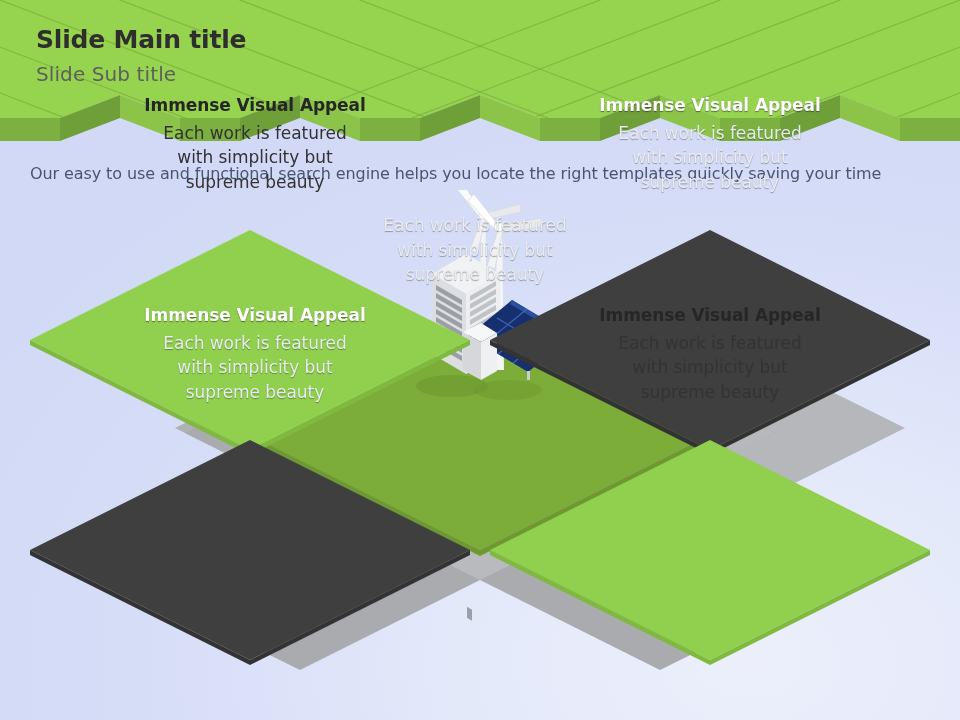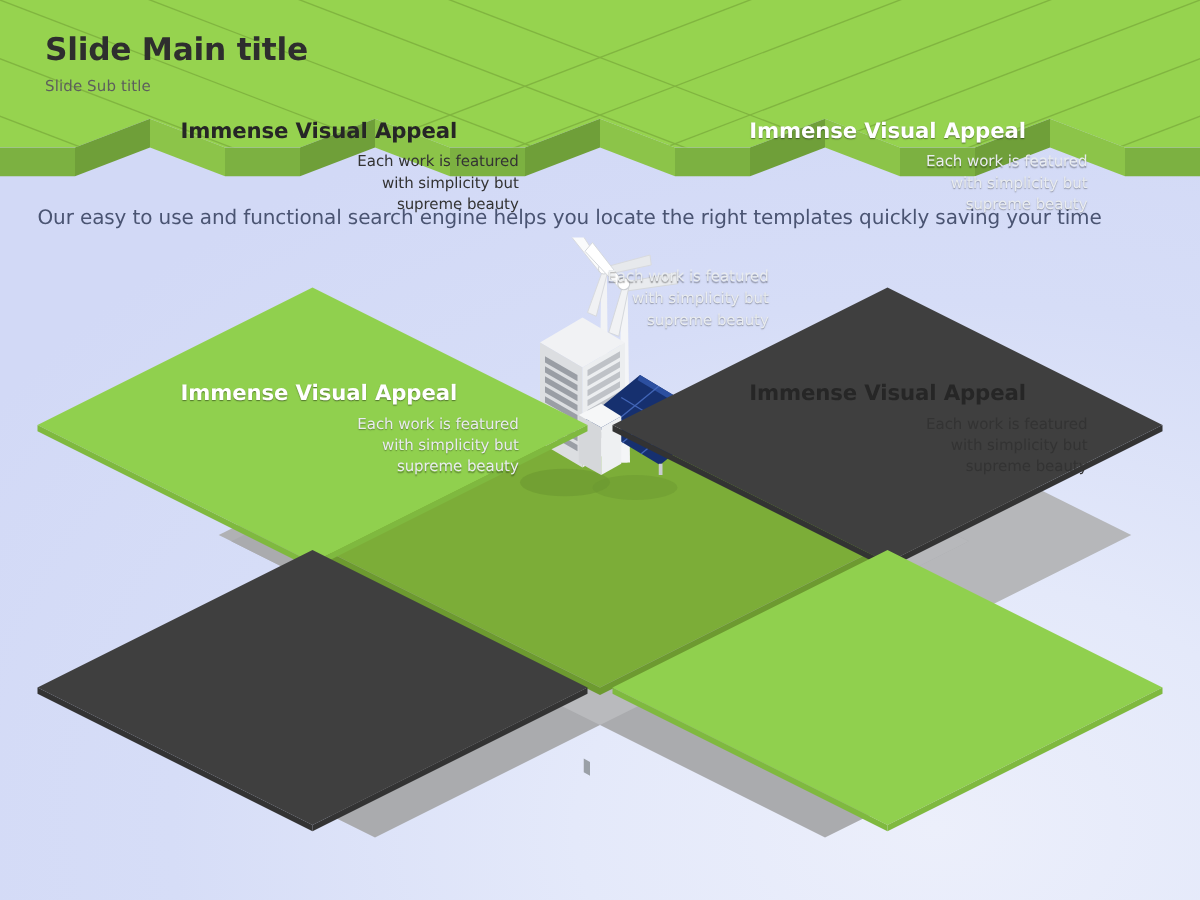--- a/index.html
+++ b/index.html
@@ -18,37 +18,37 @@
   
   .header-wrap{position:absolute;left:0;top:0;width:960px;height:150px;}
   .header-wrap svg{display:block;}
 
   .titles{position:absolute;left:36px;top:26px;z-index:8;}
   .main-title{
     font-size:25px;font-weight:bold;color:#2e2e2e;letter-spacing:-0.2px;
     line-height:1.12;margin:0;white-space:nowrap;
   }
   .sub-title{
-    font-size:12px;color:#5d5f5c;letter-spacing:0.1px;
+    font-size:20px;color:#5d5f5c;letter-spacing:0.1px;
     line-height:1.2;margin:8px 0 0 0;white-space:nowrap;font-weight:400;
   }
 
   .tagline{
     position:absolute;left:30px;top:164px;z-index:6;
     font-size:16px;color:#4a5472;letter-spacing:-0.1px;white-space:nowrap;
   }
 
   
   #stage{position:absolute;left:0;top:190px;width:960px;height:500px;}
   #stage svg{display:block;}
 
   
   .tile-text{position:absolute;text-align:center;z-index:30;pointer-events:none;}
   .tile-head{font-size:17px;font-weight:bold;line-height:1.15;margin:0;letter-spacing:-0.1px;white-space:nowrap;}
-  .tile-body{font-size:12px;line-height:1.45;margin:5px 0 0 0;letter-spacing:-0.05px;text-align:right;}
+  .tile-body{font-size:17px;line-height:1.45;margin:5px 0 0 0;letter-spacing:-0.05px;}
   .tile-body span{display:block;white-space:nowrap;}
 
   .dark-text .tile-head{color:#262626;}
   .dark-text .tile-body{color:#333333;}
   .light-text .tile-head{color:#ffffff;text-shadow:0 1px 1px rgba(0,0,0,.45);}
   .light-text .tile-body{color:#e9ecef;text-shadow:0 1px 1px rgba(0,0,0,.35);}
 
   #t-tl{left:95px;top:96px;width:320px;}
   #t-tr{left:550px;top:96px;width:320px;}
   #t-c {left:335px;top:208px;width:280px;}

